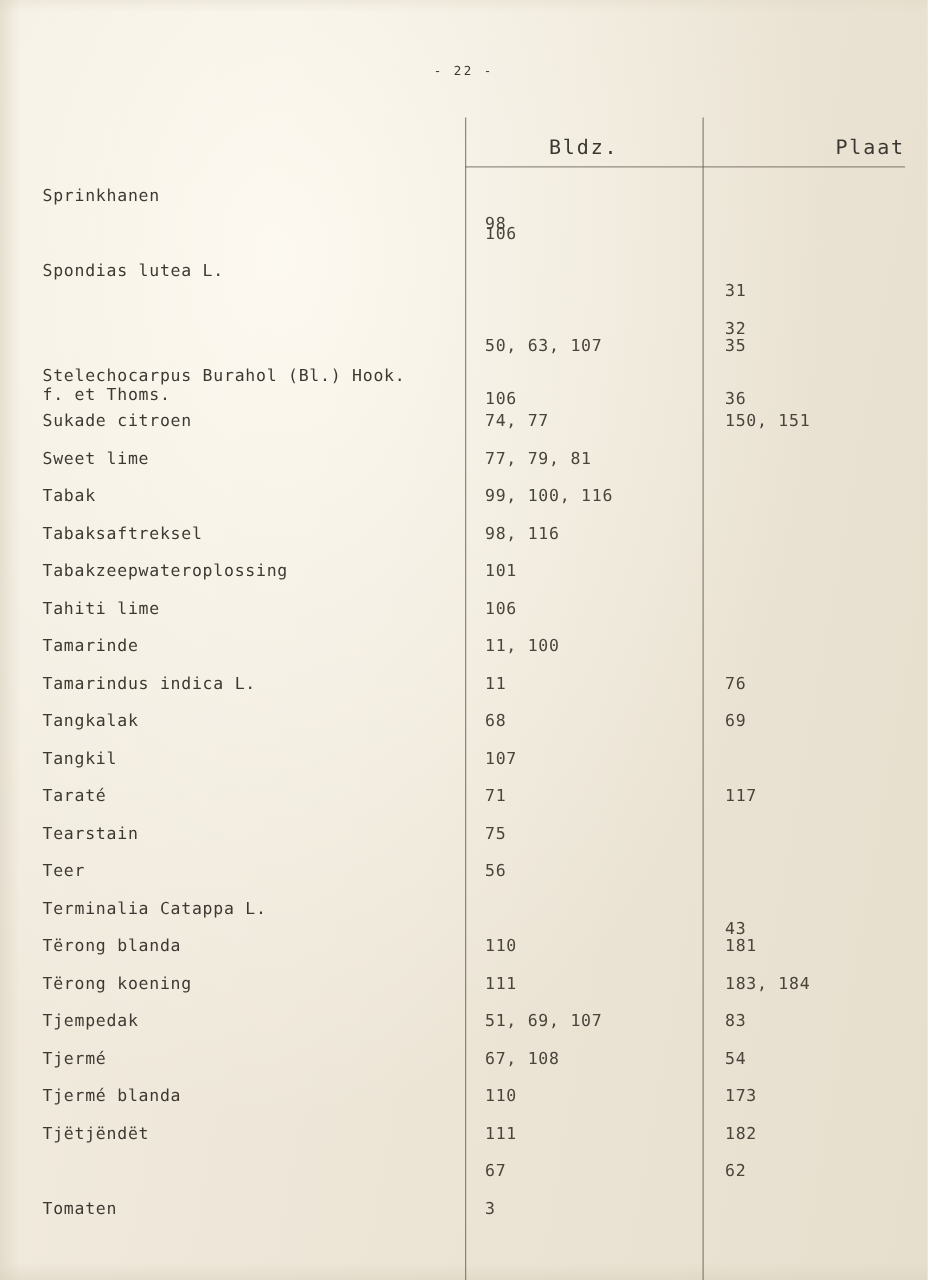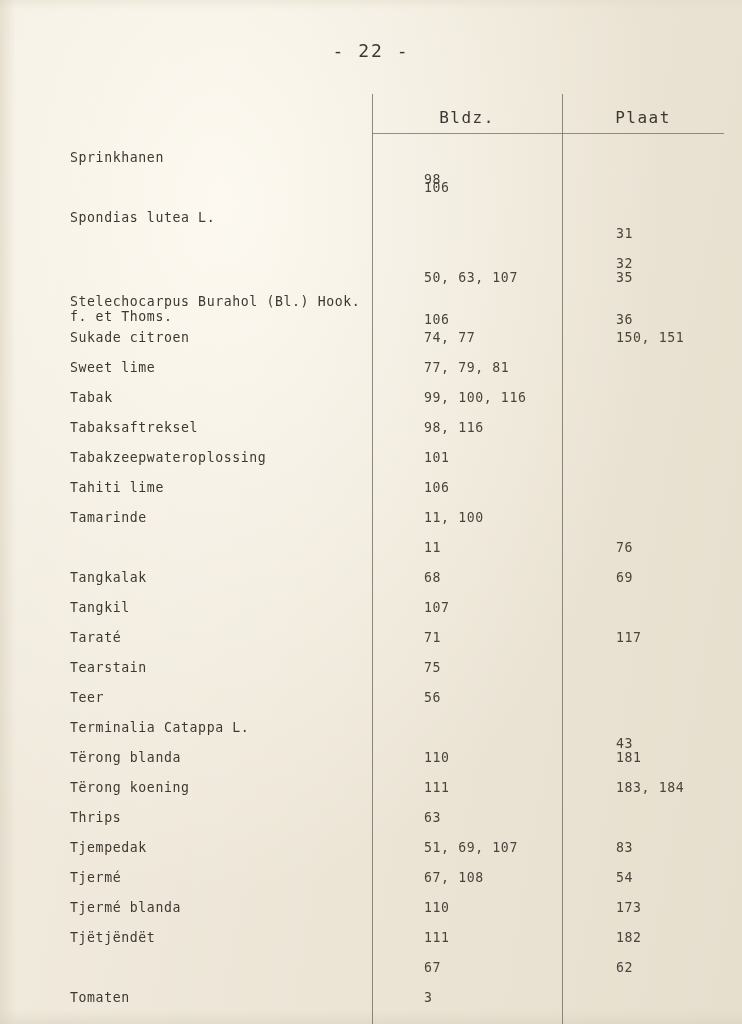--- a/index.html
+++ b/index.html
@@ -40,25 +40,25 @@
   .edge-top {
     position: absolute;
     left: 0; right: 0; top: 0;
     height: 10px;
     background: linear-gradient(180deg, #e0d9c7 0%, rgba(224,217,199,0) 100%);
     opacity: .4;
   }
 
   .page-number {
     position: absolute;
-    top: 40px;
+    top: 52px;
     left: 0;
     width: 742px;
     text-align: center;
-    font-size: 18px;
+    font-size: 10px;
     letter-spacing: 2px;
     color: #3b3731;
   }
 
   
   .rule {
     position: absolute;
     width: 1px;
     background: #6b6459;
     opacity: .75;
@@ -77,34 +77,33 @@
   }
 
   .col-head {
     position: absolute;
     top: 108px;
     font-size: 16px;
     letter-spacing: 1.5px;
     color: #3b3731;
   }
   .col-head.bldz { left: 372px; width: 190px; text-align: center; }
-  .col-head.plaat { left: 562px; width: 162px; text-align: center; }
+  .col-head.plaat { left: 562px; width: 162px; text-align: right; }
 
   .table {
     position: absolute;
     left: 0;
     top: 150px;
     width: 742px;
   }
   .row {
     position: relative;
     height: 30px;
     font-size: 13.2px;
     letter-spacing: .6px;
-    margin-left: 36px;
   }
   .row .name {
     position: absolute;
     left: 34px;
     width: 330px;
     color: #3d3932;
     line-height: 15px;
     white-space: pre-line;
   }
   .row .bldz {
@@ -203,20 +202,21 @@
       <div class="name">Tahiti lime</div>
       <div class="bldz">106</div>
       <div class="plaat"></div>
     </div>
     <div class="row">
       <div class="name">Tamarinde</div>
       <div class="bldz">11, 100</div>
       <div class="plaat"></div>
     </div>
     <div class="row">
+      <div class="name">Tamarindus indica L.</div>
       <div class="bldz">11</div>
       <div class="plaat">76</div>
     </div>
     <div class="row">
       <div class="name">Tangkalak</div>
       <div class="bldz">68</div>
       <div class="plaat">69</div>
     </div>
     <div class="row">
       <div class="name">Tangkil</div>
@@ -247,25 +247,20 @@
       <div class="name">Tërong blanda</div>
       <div class="bldz">110</div>
       <div class="plaat">181</div>
     </div>
     <div class="row">
       <div class="name">Tërong koening</div>
       <div class="bldz">111</div>
       <div class="plaat">183, 184</div>
     </div>
     <div class="row">
-      <div class="name">Thrips</div>
-      <div class="bldz">63</div>
-      <div class="plaat"></div>
-    </div>
-    <div class="row">
       <div class="name">Tjempedak</div>
       <div class="bldz">51, 69, 107</div>
       <div class="plaat">83</div>
     </div>
     <div class="row">
       <div class="name">Tjermé</div>
       <div class="bldz">67, 108</div>
       <div class="plaat">54</div>
     </div>
     <div class="row">

